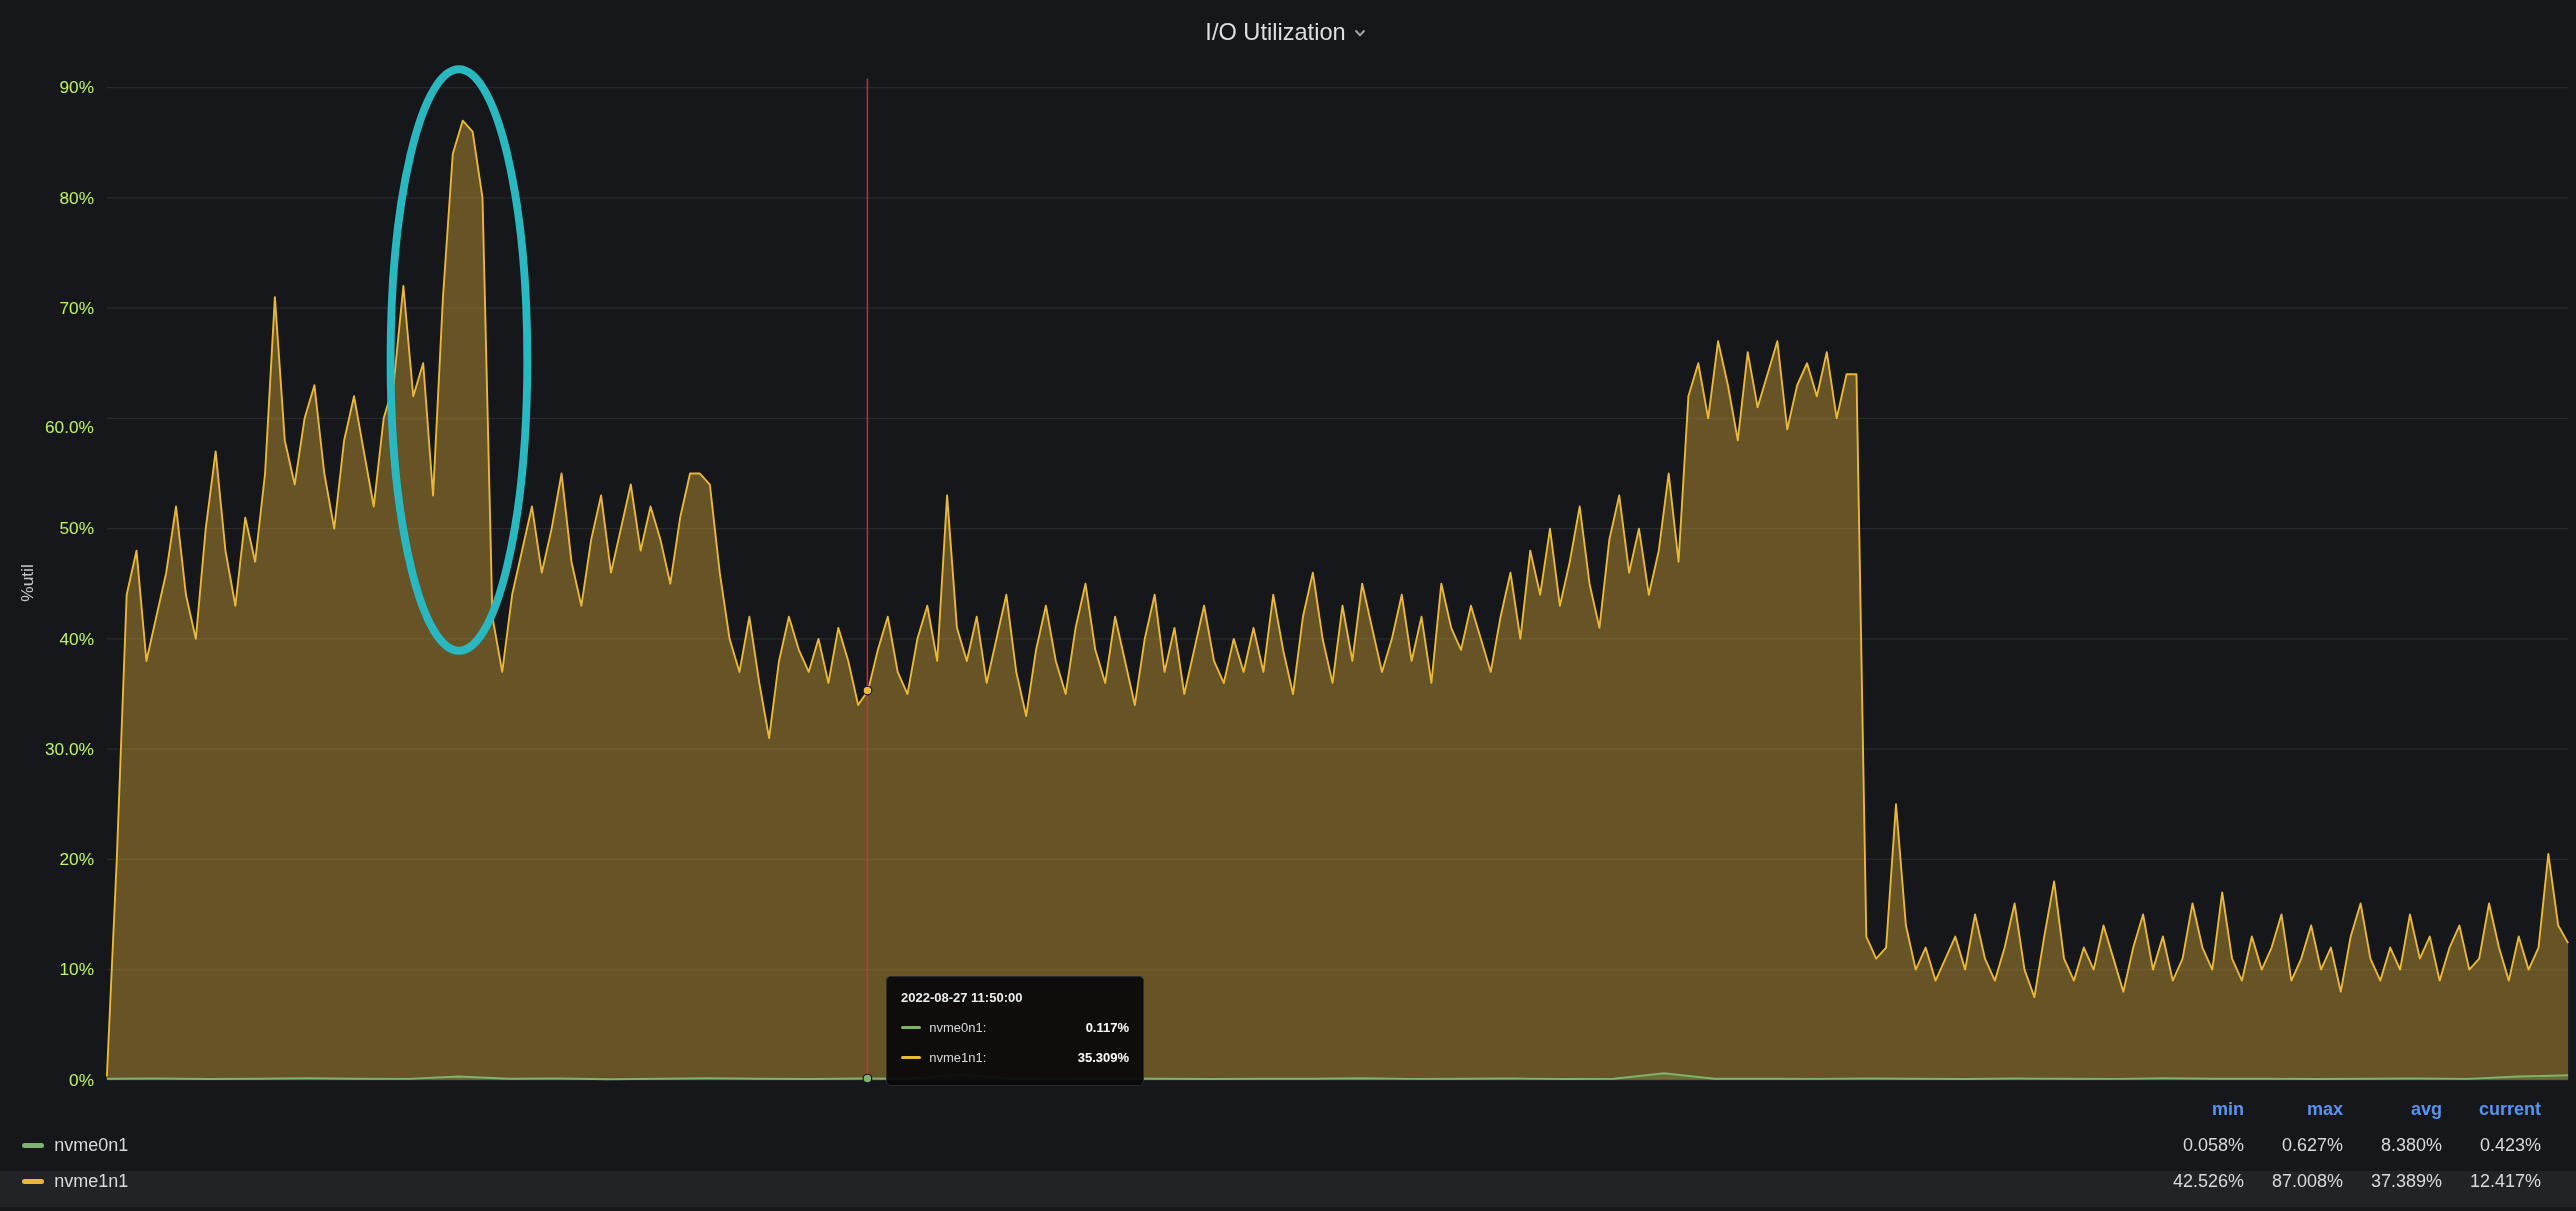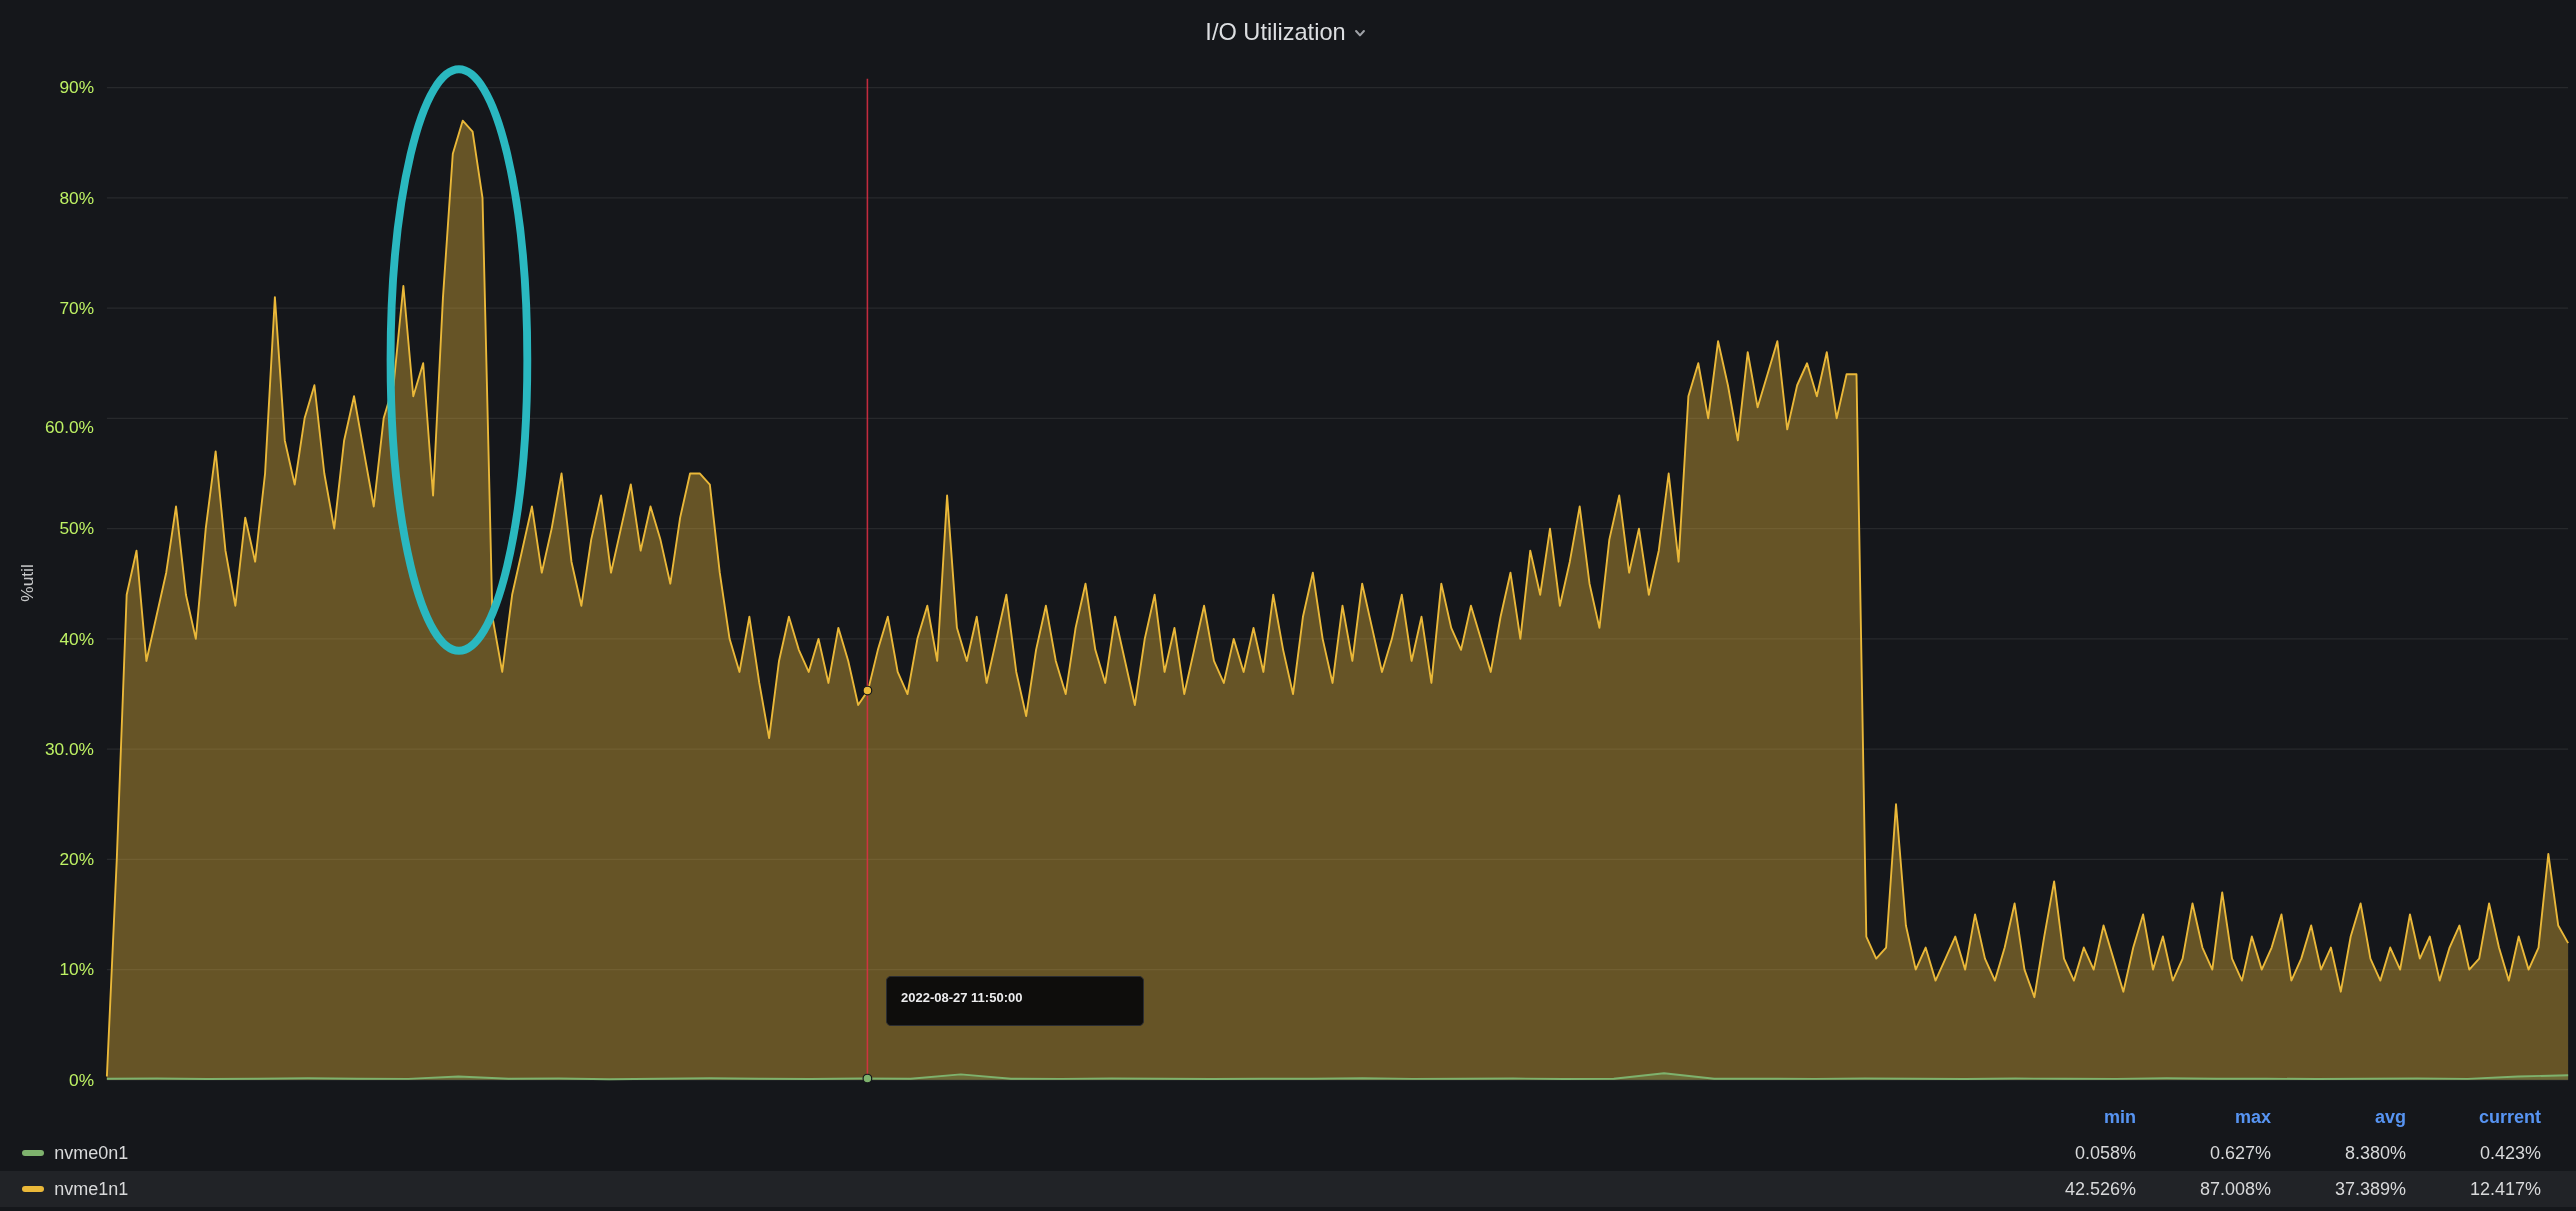--- a/index.html
+++ b/index.html
@@ -46,21 +46,21 @@
     z-index: 10;
     font-size: 13px;
   }
   .tt-time { font-weight: 700; color: #ececee; margin-bottom: 7.9px; white-space: nowrap; }
   .tt-row { display: flex; align-items: center; gap: 8.6px; height: 30px; }
   .tt-dash { width: 19.6px; height: 3.9px; border-radius: 2.4px; flex: 0 0 auto; }
   .tt-name { color: #d8d9da; }
   .tt-val { margin-left: auto; font-weight: 700; color: #ffffff; }
 
   #legend { position: absolute; left: 0; right: 0; top: 1099px; z-index: 5; }
-  .legend-row { display: flex; align-items: center; height: 36px; padding: 0 35px 0 22px; gap: 36px; }
+  .legend-row { display: flex; align-items: flex-start; height: 36px; padding: 0 35px 0 22px; }
   .legend-row.hl { background: rgba(255, 255, 255, 0.055); }
   .legend-name-box { display: flex; align-items: center; gap: 10.2px; flex: 1; cursor: pointer; }
   .legend-name-spacer { flex: 1; }
   .swatch { width: 22px; height: 5.5px; border-radius: 3.1px; display: inline-block; }
   .legend-label { font-size: 18px; color: #d8d9da; }
   .legend-cell { width: 99px; text-align: right; font-size: 18px; color: #d8d9da; }
   .legend-cell.header { color: #5794f2; font-weight: 600; cursor: pointer; }
 </style>
 </head>
 <body>
@@ -105,20 +105,32 @@
       <path d="M136.0,1372.6 L199.9,1372.3 L263.8,1372.9 L327.8,1372.6 L391.7,1371.9 L455.6,1372.6 L519.5,1372.7 L583.4,1369.8 L647.3,1372.6 L711.3,1372.3 L775.2,1373.2 L839.1,1372.6 L903.0,1372.0 L966.9,1372.6 L1030.9,1372.9 L1094.8,1372.3 L1158.7,1372.6 L1222.6,1367.0 L1286.5,1372.6 L1350.4,1372.7 L1414.4,1372.2 L1478.3,1372.6 L1542.2,1372.9 L1606.1,1372.5 L1670.0,1372.6 L1734.0,1371.9 L1797.9,1372.7 L1861.8,1372.6 L1925.7,1372.3 L1989.6,1372.9 L2053.6,1372.6 L2117.5,1365.6 L2181.4,1372.6 L2245.3,1372.5 L2309.2,1372.7 L2373.1,1372.2 L2437.1,1372.6 L2501.0,1372.9 L2564.9,1372.3 L2628.8,1372.6 L2692.7,1372.7 L2756.7,1372.0 L2820.6,1372.6 L2884.5,1372.5 L2948.4,1372.9 L3012.3,1372.6 L3076.2,1372.2 L3140.2,1372.7 L3204.1,1369.8 L3268.0,1368.1 L3268,1374 L136,1374 Z" fill="#7eb26d" fill-opacity="0.25" stroke="none"></path>
       <path d="M136.0,1372.6 L199.9,1372.3 L263.8,1372.9 L327.8,1372.6 L391.7,1371.9 L455.6,1372.6 L519.5,1372.7 L583.4,1369.8 L647.3,1372.6 L711.3,1372.3 L775.2,1373.2 L839.1,1372.6 L903.0,1372.0 L966.9,1372.6 L1030.9,1372.9 L1094.8,1372.3 L1158.7,1372.6 L1222.6,1367.0 L1286.5,1372.6 L1350.4,1372.7 L1414.4,1372.2 L1478.3,1372.6 L1542.2,1372.9 L1606.1,1372.5 L1670.0,1372.6 L1734.0,1371.9 L1797.9,1372.7 L1861.8,1372.6 L1925.7,1372.3 L1989.6,1372.9 L2053.6,1372.6 L2117.5,1365.6 L2181.4,1372.6 L2245.3,1372.5 L2309.2,1372.7 L2373.1,1372.2 L2437.1,1372.6 L2501.0,1372.9 L2564.9,1372.3 L2628.8,1372.6 L2692.7,1372.7 L2756.7,1372.0 L2820.6,1372.6 L2884.5,1372.5 L2948.4,1372.9 L3012.3,1372.6 L3076.2,1372.2 L3140.2,1372.7 L3204.1,1369.8 L3268.0,1368.1" fill="none" stroke="#7eb26d" stroke-width="2.4" stroke-linejoin="round"></path>
       <line x1="1103.788" y1="100" x2="1103.788" y2="1374" stroke="#e02f44" stroke-width="2" stroke-opacity="0.85"></line>
       <circle cx="1103.788" cy="1372.35849" r="5.5" fill="#7eb26d" stroke="#15171b" stroke-width="1.5"></circle>
       <circle cx="1103.788" cy="878.61473" r="5.5" fill="#eab839" stroke="#15171b" stroke-width="1.5"></circle>
       <ellipse cx="584" cy="458" rx="87" ry="370" fill="none" stroke="#2ab8c0" stroke-width="10"></ellipse>
     </svg>
 
   <div id="tooltip">
     <div class="tt-time">2022-08-27 11:50:00</div>
+    <div id="tooltip-rows">
+        <div class="tt-row">
+          <span class="tt-dash" style="background: rgb(126, 178, 109);"></span>
+          <span class="tt-name">nvme0n1:</span>
+          <span class="tt-val">0.117%</span>
+        </div>
+        <div class="tt-row">
+          <span class="tt-dash" style="background: rgb(234, 184, 57);"></span>
+          <span class="tt-name">nvme1n1:</span>
+          <span class="tt-val">35.309%</span>
+        </div>
+      </div>
   </div>
 
   <div id="legend">
       <div class="legend-row">
         <div class="legend-name-spacer"></div>
         <div class="legend-cell header">min</div>
         <div class="legend-cell header">max</div>
         <div class="legend-cell header">avg</div>
         <div class="legend-cell header">current</div>
       </div>

